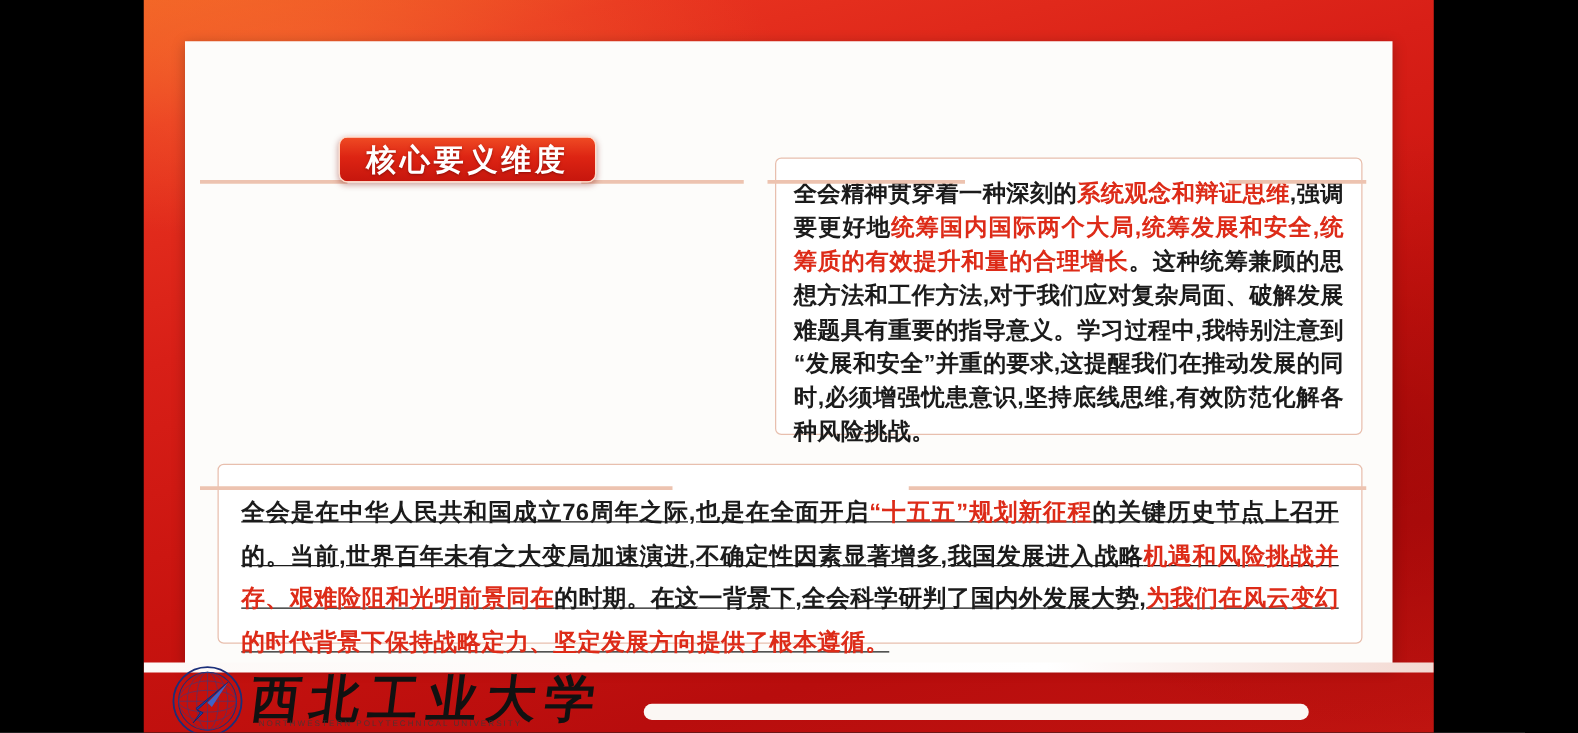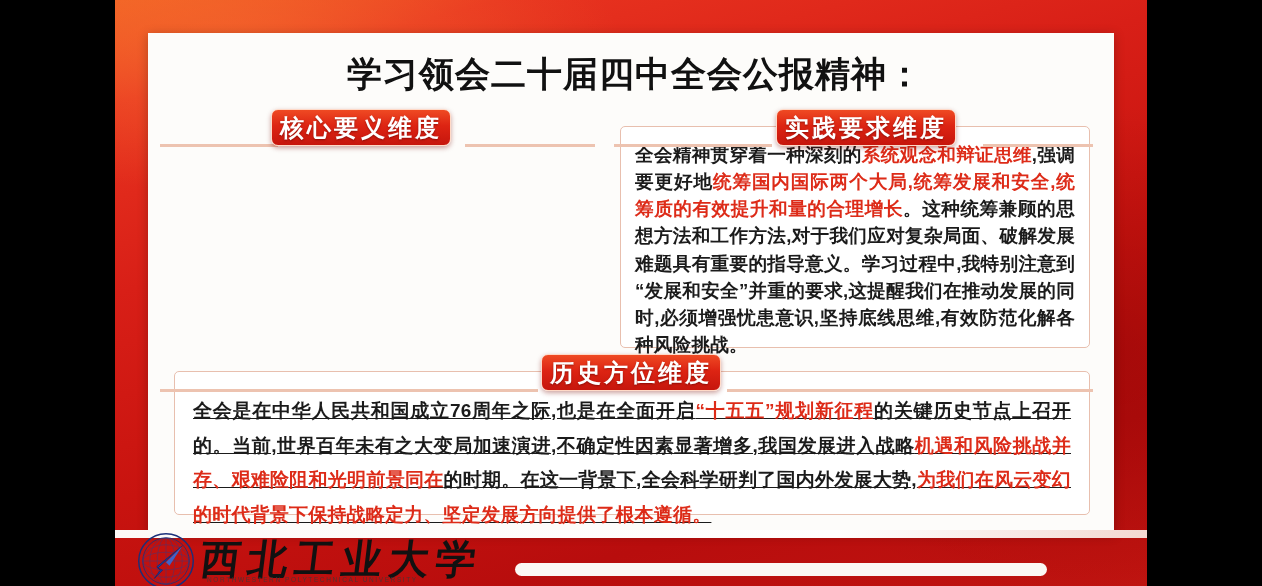--- a/index.html
+++ b/index.html
@@ -108,21 +108,21 @@
   .hl { color: #dd2b18; }
 
   
   .pill {
     position: absolute;
     z-index: 5;
     display: flex;
     align-items: center;
     justify-content: center;
     height: 37px;
-    padding: 0 8px;
+    padding: 0 21px;
     border-radius: 7px;
     color: #ffffff;
     font-size: 24px;
     font-weight: 700;
     letter-spacing: 3px;
     text-shadow: 0 1px 2px rgba(90,0,0,.55);
     background: linear-gradient(180deg, #ef4a23 0%, #dd2413 45%, #c6160d 100%);
     border: 1.5px solid #ffd9c7;
     box-shadow: 0 2px 5px rgba(120,10,0,.38);
     box-sizing: border-box;
@@ -197,40 +197,37 @@
 </style>
 </head>
 <body>
 
 <div class="screen">
 
   <div class="slide">
 
     <div class="card">
 
-      <div class="page-title">学习领会二十届四中全会公报精神：</div>
 
       <div class="pill-dash" style="left:12px;  top:111px; width:118px;"></div>
       <div class="pill-dash" style="left:317px; top:111px; width:130px;"></div>
       <div class="pill-dash" style="left:466px; top:111px; width:158px;"></div>
       <div class="pill-dash" style="left:835px; top:111px; width:110px;"></div>
       <div class="pill-dash" style="left:12px;  top:356px; width:378px;"></div>
       <div class="pill-dash" style="left:579px; top:356px; width:366px;"></div>
 
       <div class="pill pill-left">核心要义维度</div>
 
       <div class="panel panel-right">
         <div class="panel-body"><span>全会精神贯穿着一种深刻的</span><span class="hl">系统观念和辩证思维</span><span>,强调要更好地</span><span class="hl">统筹国内国际两个大局,统筹发展和安全,统筹质的有效提升和量的合理增长</span><span>。这种统筹兼顾的思想方法和工作方法,对于我们应对复杂局面、破解发展难题具有重要的指导意义。学习过程中,我特别注意到“发展和安全”并重的要求,这提醒我们在推动发展的同时,必须增强忧患意识,坚持底线思维,有效防范化解各种风险挑战。</span></div>
       </div>
-      <div class="pill pill-right">实践要求维度</div>
 
       <div class="panel panel-bottom">
         <div class="panel-body"><span>全会是在中华人民共和国成立76周年之际,也是在全面开启</span><span class="hl">“十五五”规划新征程</span><span>的关键历史节点上召开的。当前,世界百年未有之大变局加速演进,不确定性因素显著增多,我国发展进入战略</span><span class="hl">机遇和风险挑战并存、艰难险阻和光明前景同在</span><span>的时期。在这一背景下,全会科学研判了国内外发展大势,</span><span class="hl">为我们在风云变幻的时代背景下保持战略定力、坚定发展方向提供了根本遵循。</span></div>
       </div>
-      <div class="pill pill-bottom">历史方位维度</div>
 
     </div>
 
     <div class="footer">
       <div class="footer-strip"></div>
 
       <svg class="univ-logo" viewBox="0 0 100 100">
         <circle cx="50" cy="50" r="47" fill="none" stroke="#1b2f7a" stroke-width="2.5"></circle>
         <circle cx="50" cy="50" r="40" fill="none" stroke="#1b2f7a" stroke-width="1.4"></circle>
         <g stroke="#2b3f8a" stroke-width="1" opacity=".75">

